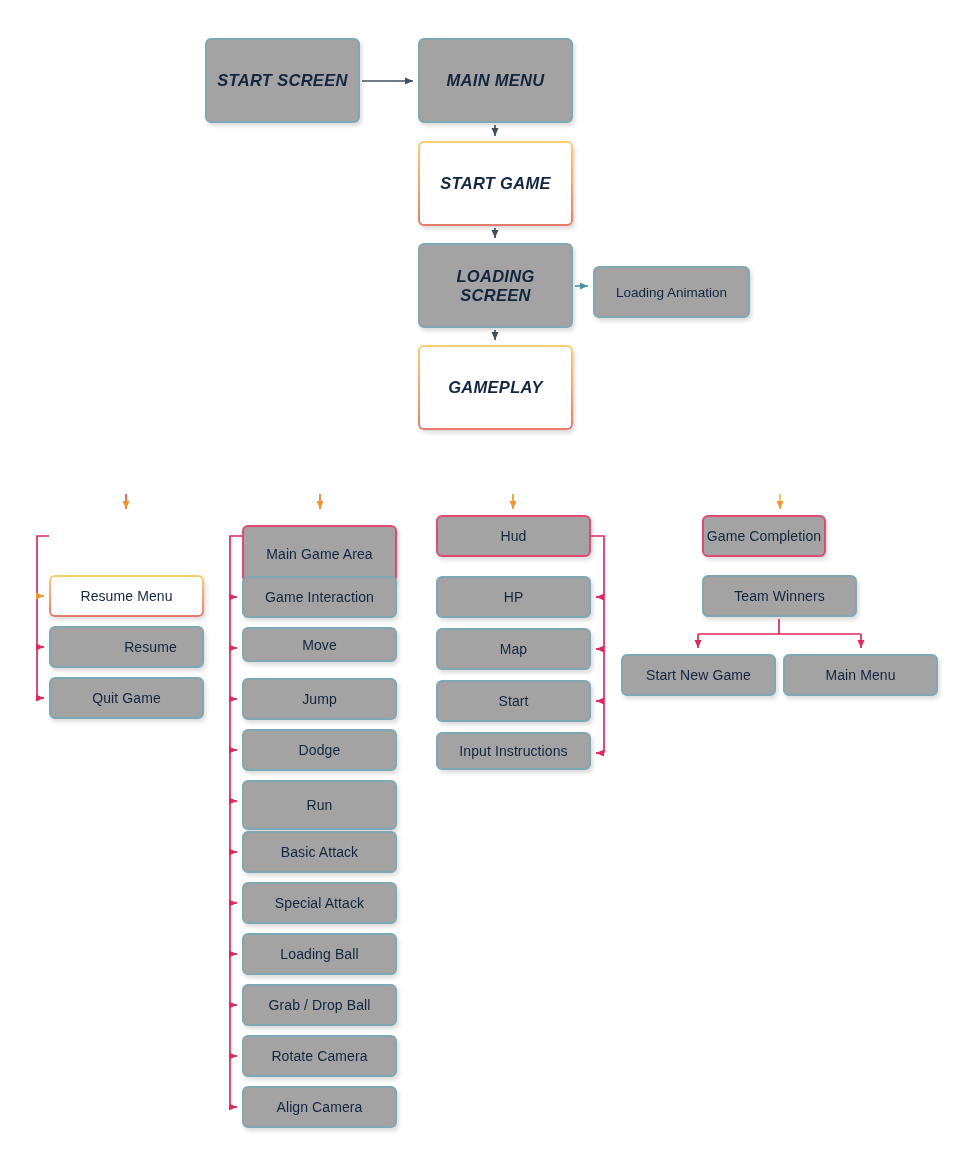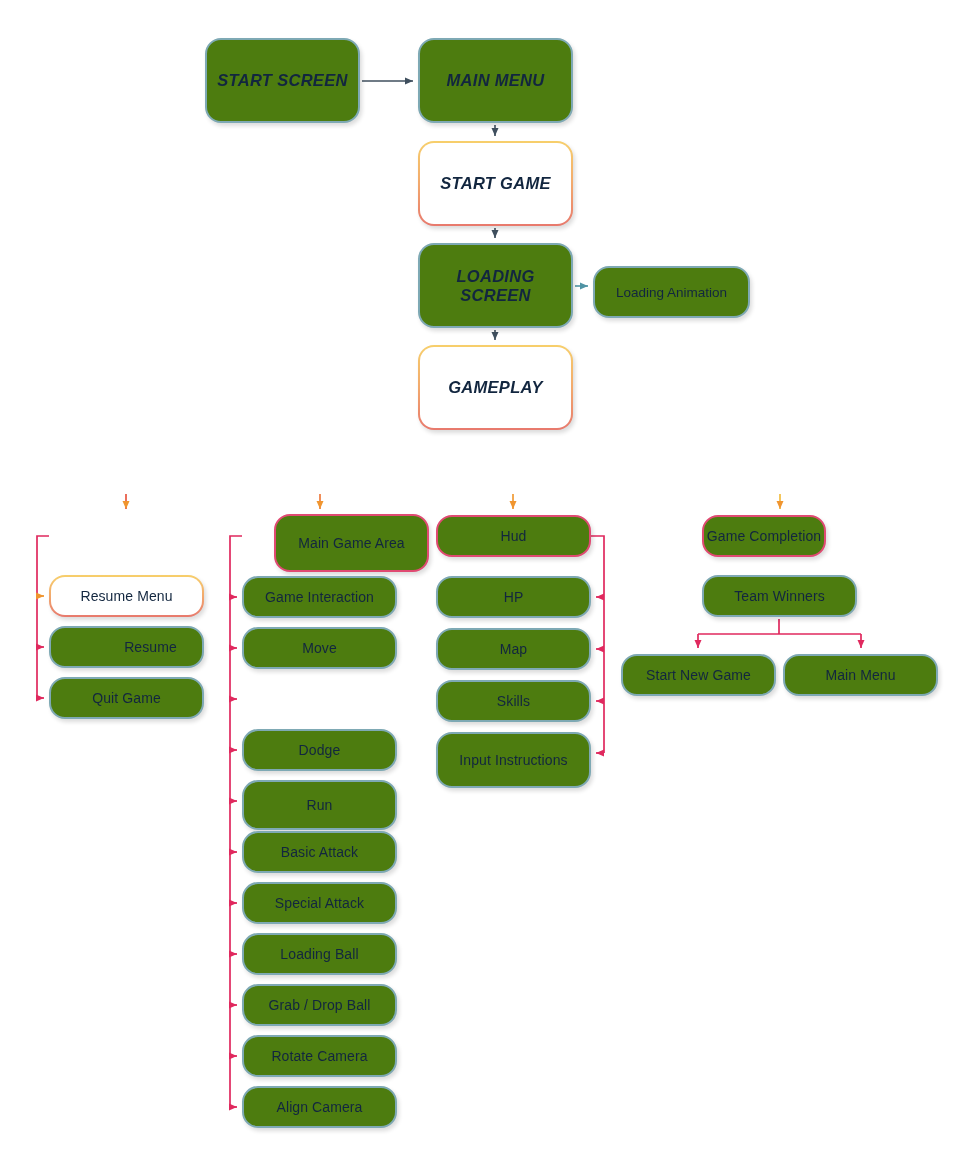--- a/index.html
+++ b/index.html
@@ -22,22 +22,22 @@
     position: absolute;
     left: 0;
     top: 0;
     width: 976px;
     height: 1162px;
     pointer-events: none;
   }
   .node {
     position: absolute;
     box-sizing: border-box;
-    background: #4d7c0f;
-    border-radius: 16px;
+    background: #a3a3a3;
+    border-radius: 6px;
     display: flex;
     align-items: center;
     justify-content: center;
     text-align: center;
     color: #12263f;
     box-shadow: 2px 3px 4px rgba(0,0,0,0.14);
     z-index: 2;
   }
   
   .b-teal   { border: 2px solid #7ea9b4; }
@@ -168,28 +168,31 @@
     </div>
     <div class="node b-grad t-label" style="left: 49px; top: 575px; width: 155px; height: 42px;">
       <span>Resume Menu</span>
     </div>
     <div class="node b-teal t-label" style="left: 49px; top: 626px; width: 155px; height: 42px; padding-left: 48px;">
       <span>Resume</span>
     </div>
     <div class="node b-teal t-label" style="left: 49px; top: 677px; width: 155px; height: 42px;">
       <span>Quit Game</span>
     </div>
-    <div class="node b-crimson t-label" style="left: 242px; top: 514px; width: 155px; height: 58px; margin-left: 32px;">
+    <div class="node b-crimson t-label" style="left: 242px; top: 525px; width: 155px; height: 58px;">
       <span>Main Game Area</span>
     </div>
     <div class="node b-teal t-label" style="left: 242px; top: 576px; width: 155px; height: 42px;">
       <span>Game Interaction</span>
     </div>
-    <div class="node b-teal t-label" style="left: 242px; top: 627px; width: 155px; height: 42px;">
+    <div class="node b-teal t-label" style="left: 242px; top: 627px; width: 155px; height: 35px;">
       <span>Move</span>
+    </div>
+    <div class="node b-teal t-label" style="left: 242px; top: 678px; width: 155px; height: 42px;">
+      <span>Jump</span>
     </div>
     <div class="node b-teal t-label" style="left: 242px; top: 729px; width: 155px; height: 42px;">
       <span>Dodge</span>
     </div>
     <div class="node b-teal t-label" style="left: 242px; top: 780px; width: 155px; height: 50px;">
       <span>Run</span>
     </div>
     <div class="node b-teal t-label" style="left: 242px; top: 831px; width: 155px; height: 42px;">
       <span>Basic Attack</span>
     </div>
@@ -211,23 +214,23 @@
     <div class="node b-crimson t-label" style="left: 436px; top: 515px; width: 155px; height: 42px;">
       <span>Hud</span>
     </div>
     <div class="node b-teal t-label" style="left: 436px; top: 576px; width: 155px; height: 42px;">
       <span>HP</span>
     </div>
     <div class="node b-teal t-label" style="left: 436px; top: 628px; width: 155px; height: 42px;">
       <span>Map</span>
     </div>
     <div class="node b-teal t-label" style="left: 436px; top: 680px; width: 155px; height: 42px;">
-      <span>Skills</span>
-    </div>
-    <div class="node b-teal t-label" style="left: 436px; top: 732px; width: 155px; height: 56px;">
+      <span>Start</span>
+    </div>
+    <div class="node b-teal t-label" style="left: 436px; top: 732px; width: 155px; height: 38px;">
       <span>Input Instructions</span>
     </div>
     <div class="node b-crimson t-label" style="left: 702px; top: 515px; width: 124px; height: 42px;">
       <span>Game Completion</span>
     </div>
     <div class="node b-teal t-label" style="left: 702px; top: 575px; width: 155px; height: 42px;">
       <span>Team Winners</span>
     </div>
     <div class="node b-teal t-label" style="left: 621px; top: 654px; width: 155px; height: 42px;">
       <span>Start New Game</span>

